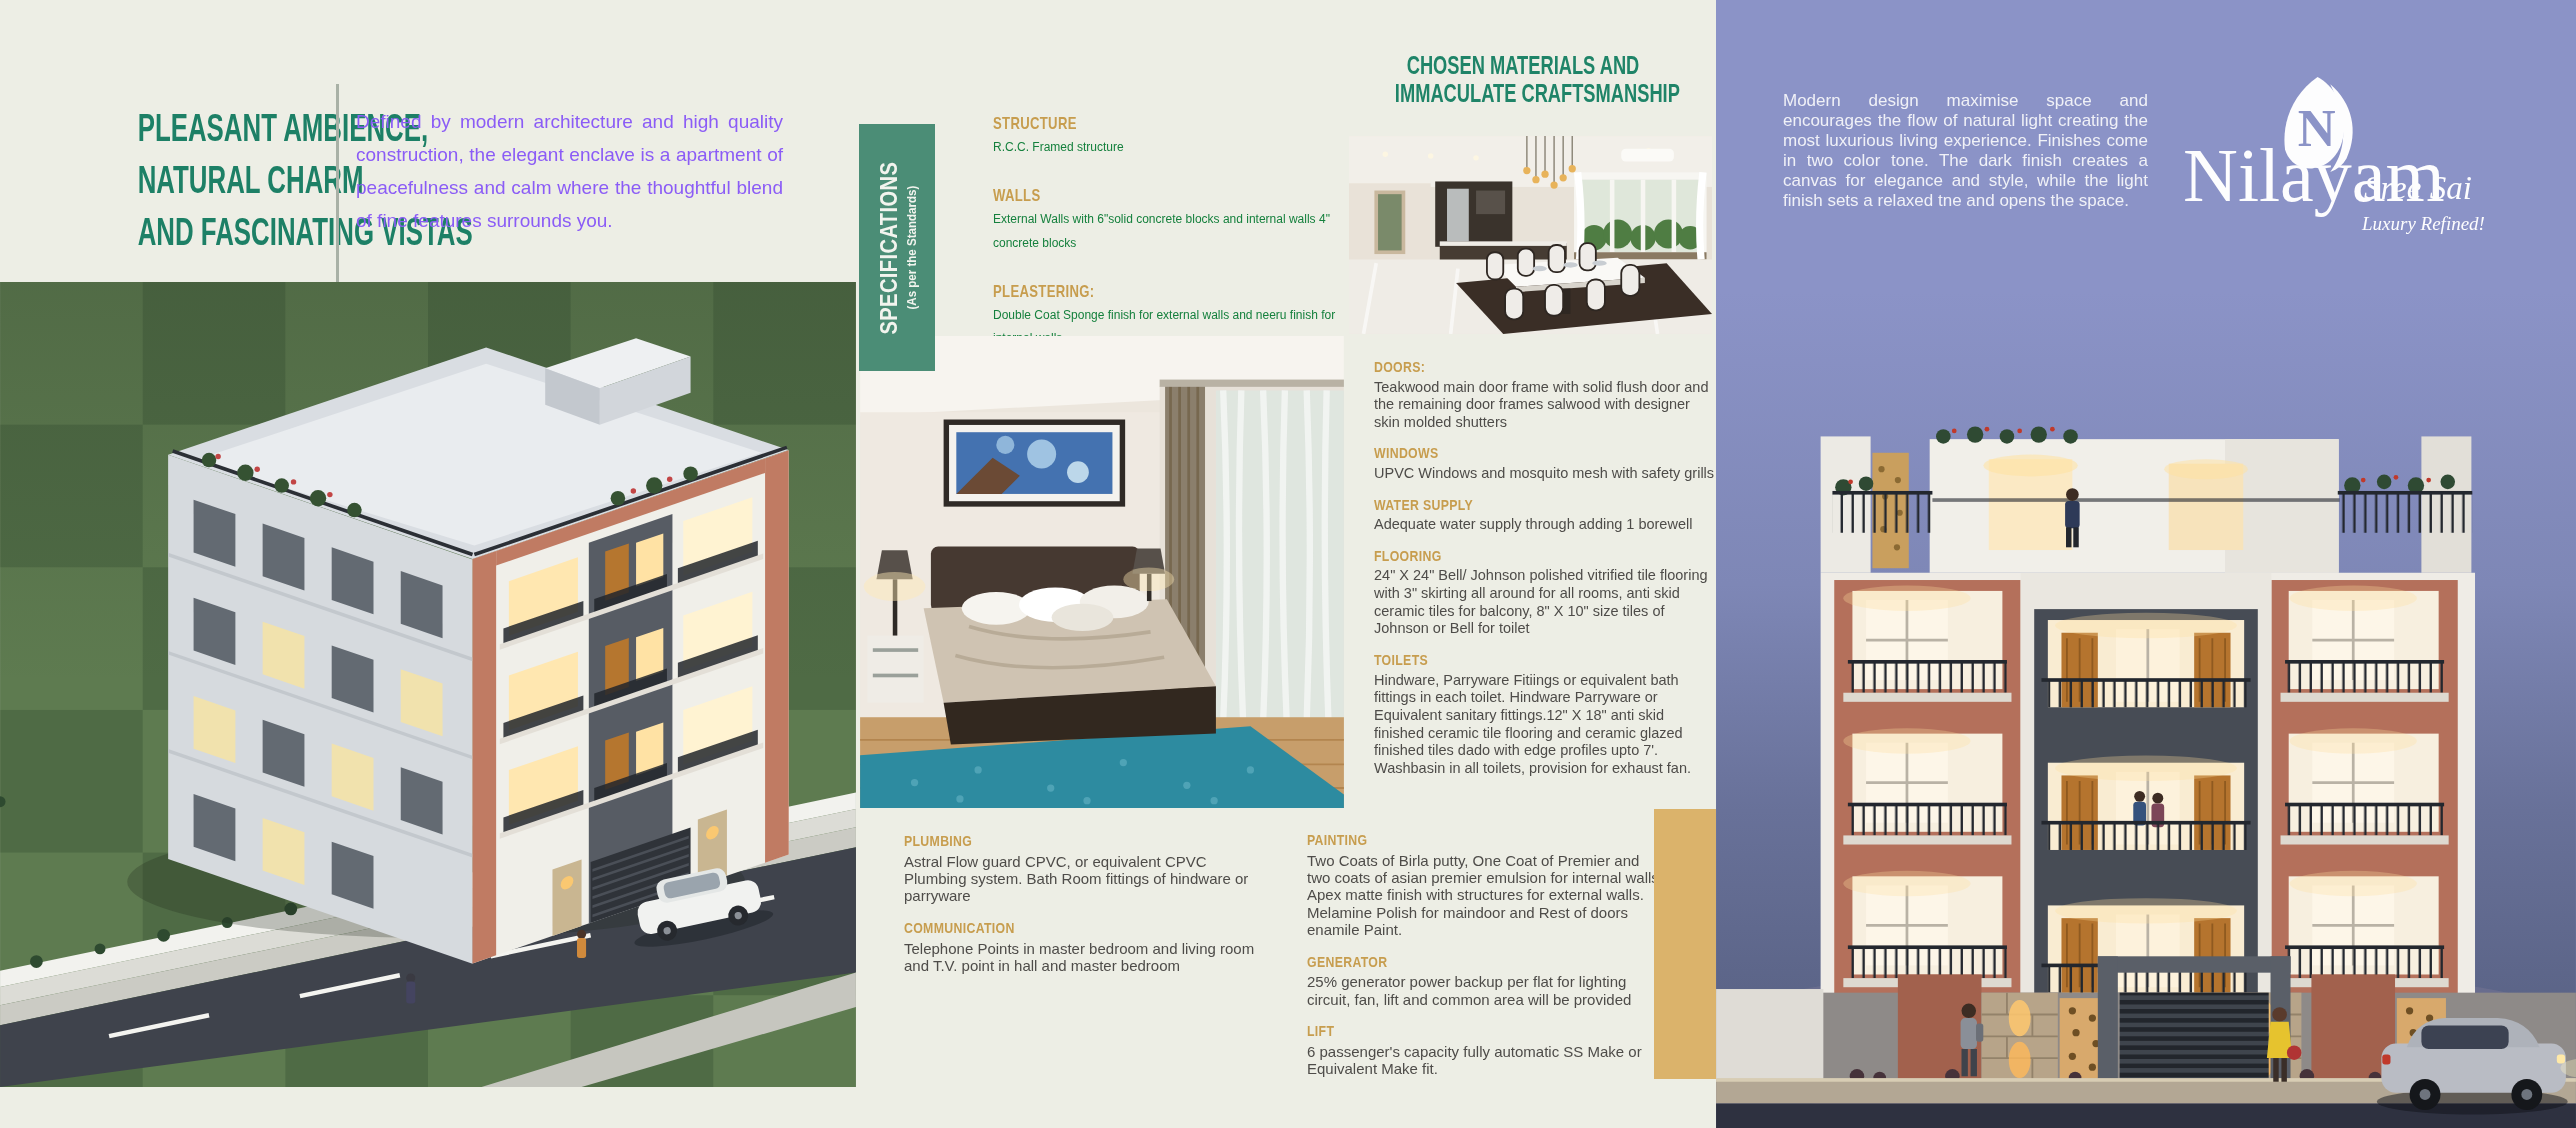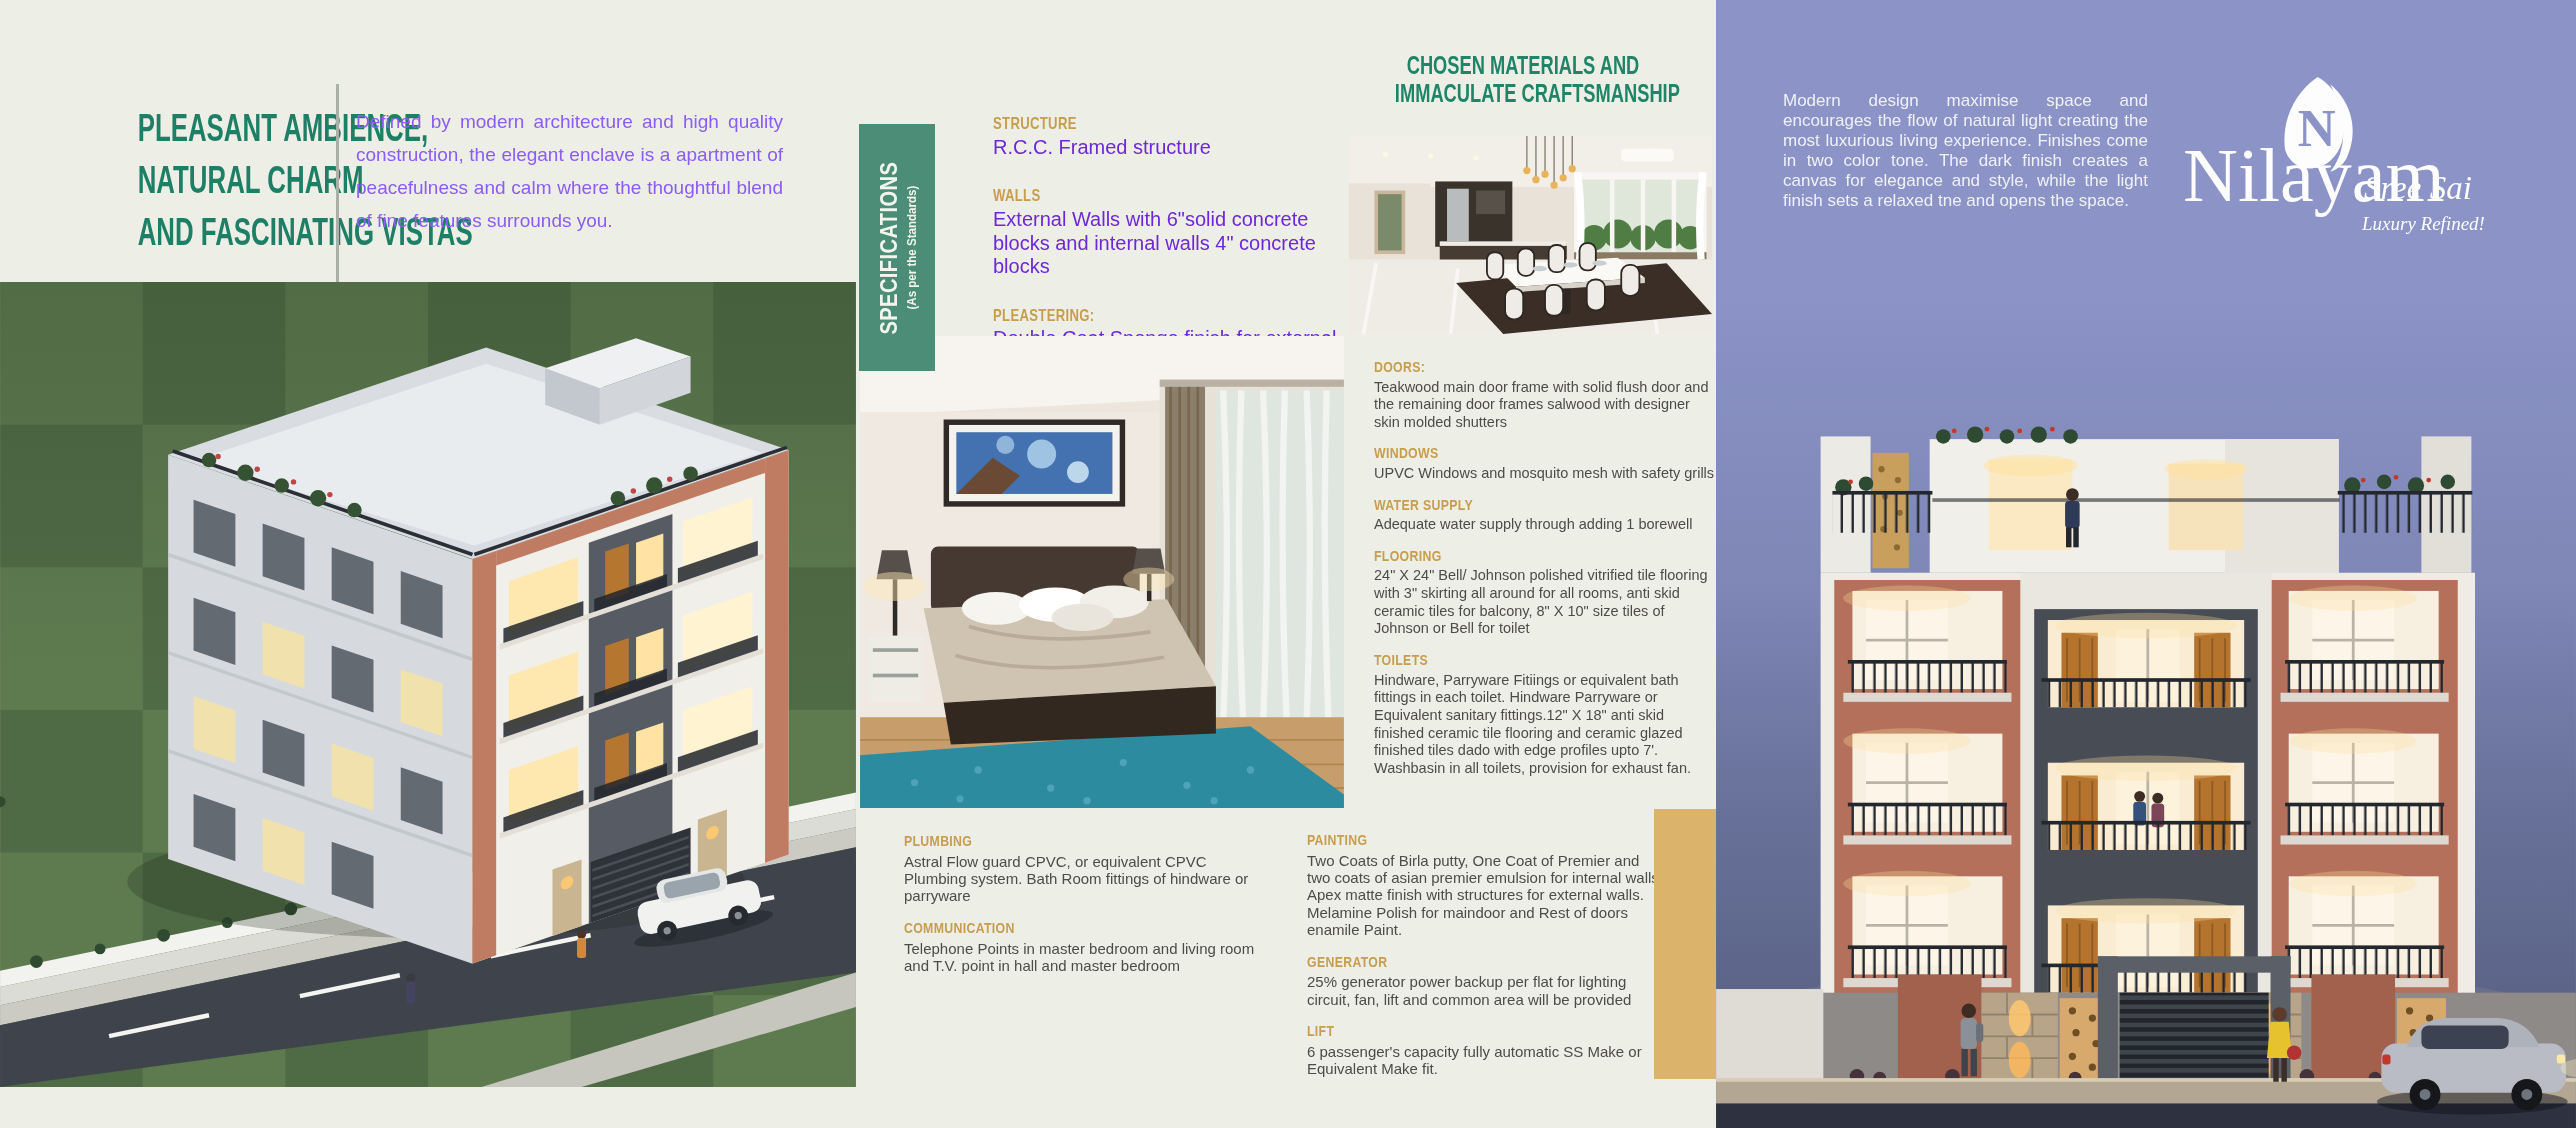--- a/index.html
+++ b/index.html
@@ -14,21 +14,21 @@
   
   .spec-tab{left:859px;top:124px;width:76px;height:247px;background:#4b8d76;z-index:3;}
   .spec-tab-inner{position:absolute;left:50%;top:50%;width:247px;height:76px;transform:translate(-50%,-50%) rotate(-90deg);
                   display:flex;flex-direction:column;justify-content:center;align-items:center;color:#f2f4ee;text-align:center;}
   .spec-tab-title{font-weight:bold;font-size:24.5px;letter-spacing:0.5px;transform:scaleX(.82);white-space:nowrap;}
   .spec-tab-sub{font-weight:bold;font-size:13.6px;margin-top:1.8px;transform:scaleX(.85);white-space:nowrap;}
   
   .gold-label{font-weight:bold;color:#c79d4e;font-size:16.4px;letter-spacing:0.4px;transform:scaleX(.8);transform-origin:0 100%;white-space:nowrap;margin-bottom:2.7px;}
   .sec{margin-bottom:27px;}
   .spec-top{left:993px;top:114px;width:363px;}
-  .spec-top .body{font-size:20px;line-height:23.6px;color:#6d28d9;}
+  .spec-top .body{font-size:12px;line-height:23.6px;color:#15803d;}
   .spec-right{left:1374px;top:358px;width:341px;}
   .spec-right .gold-label{font-size:15.4px;}
   .spec-right .sec{margin-bottom:12.7px;}
   .spec-right .body{font-size:14.5px;line-height:17.7px;color:#4e4c49;}
   .spec-bl{left:904px;top:832px;width:354px;}
   .spec-br{left:1307px;top:831px;width:356px;}
   .spec-bl .sec,.spec-br .sec{margin-bottom:14.5px;}
   .spec-bl .gold-label,.spec-br .gold-label{font-size:15.4px;}
   .spec-bl .body,.spec-br .body{font-size:15px;line-height:17.3px;color:#4e4c49;}
   

